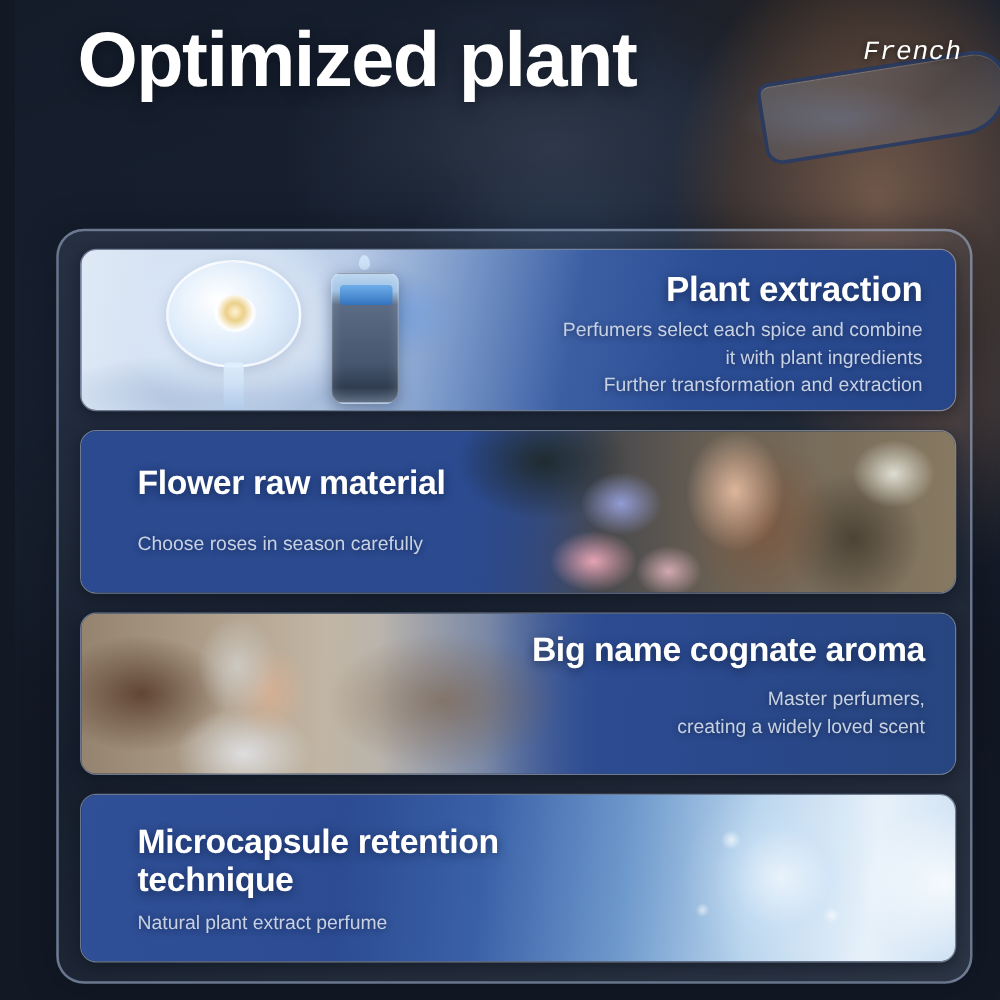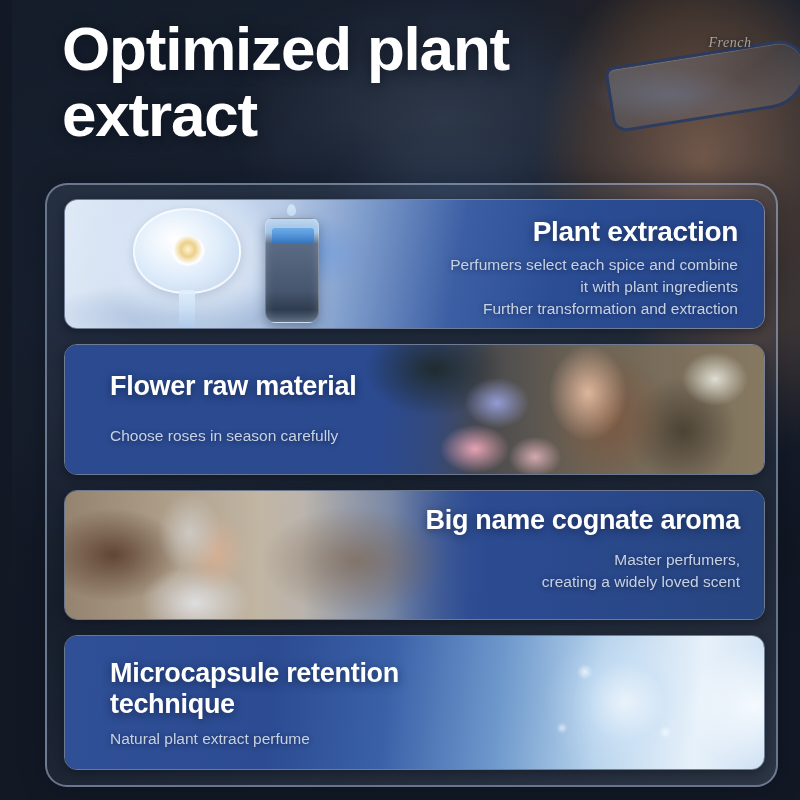--- a/index.html
+++ b/index.html
@@ -65,24 +65,24 @@
     text-shadow:0 2px 14px rgba(5,10,20,.55);
   }
 
   
   .brand{
     position:absolute; right:22px; top:22px;
     z-index:7; text-align:center; width:120px;
   }
   .brand span{
     display:block;
-    font-family:Liberation Serif, serif;
+    font-family:Liberation Mono, monospace;
     font-style:italic;
-    color:#a3a3a3;
-    font-size:14px;
+    color:#ffffff;
+    font-size:21px;
     line-height:42px;
     letter-spacing:.5px;
     text-shadow:0 1px 5px rgba(20,12,4,.7);
   }
 
   
   .panel{
     position:absolute;
     left:33px; top:183px; width:733px; height:604px;
     border:2px solid rgba(152,168,195,.62);
@@ -218,21 +218,20 @@
 <body>
 
 <div class="poster">
 
   <div class="hero-photo">
     <div class="glasses"></div>
   </div>
 
   <div class="title-block">
     <div class="title-line">Optimized plant</div>
-    <div class="title-line">extract</div>
   </div>
 
   <div class="brand">
     <span>French</span>
   </div>
 
   <div class="panel">
 
     <div class="card" id="card1">
       <div class="card-media">

